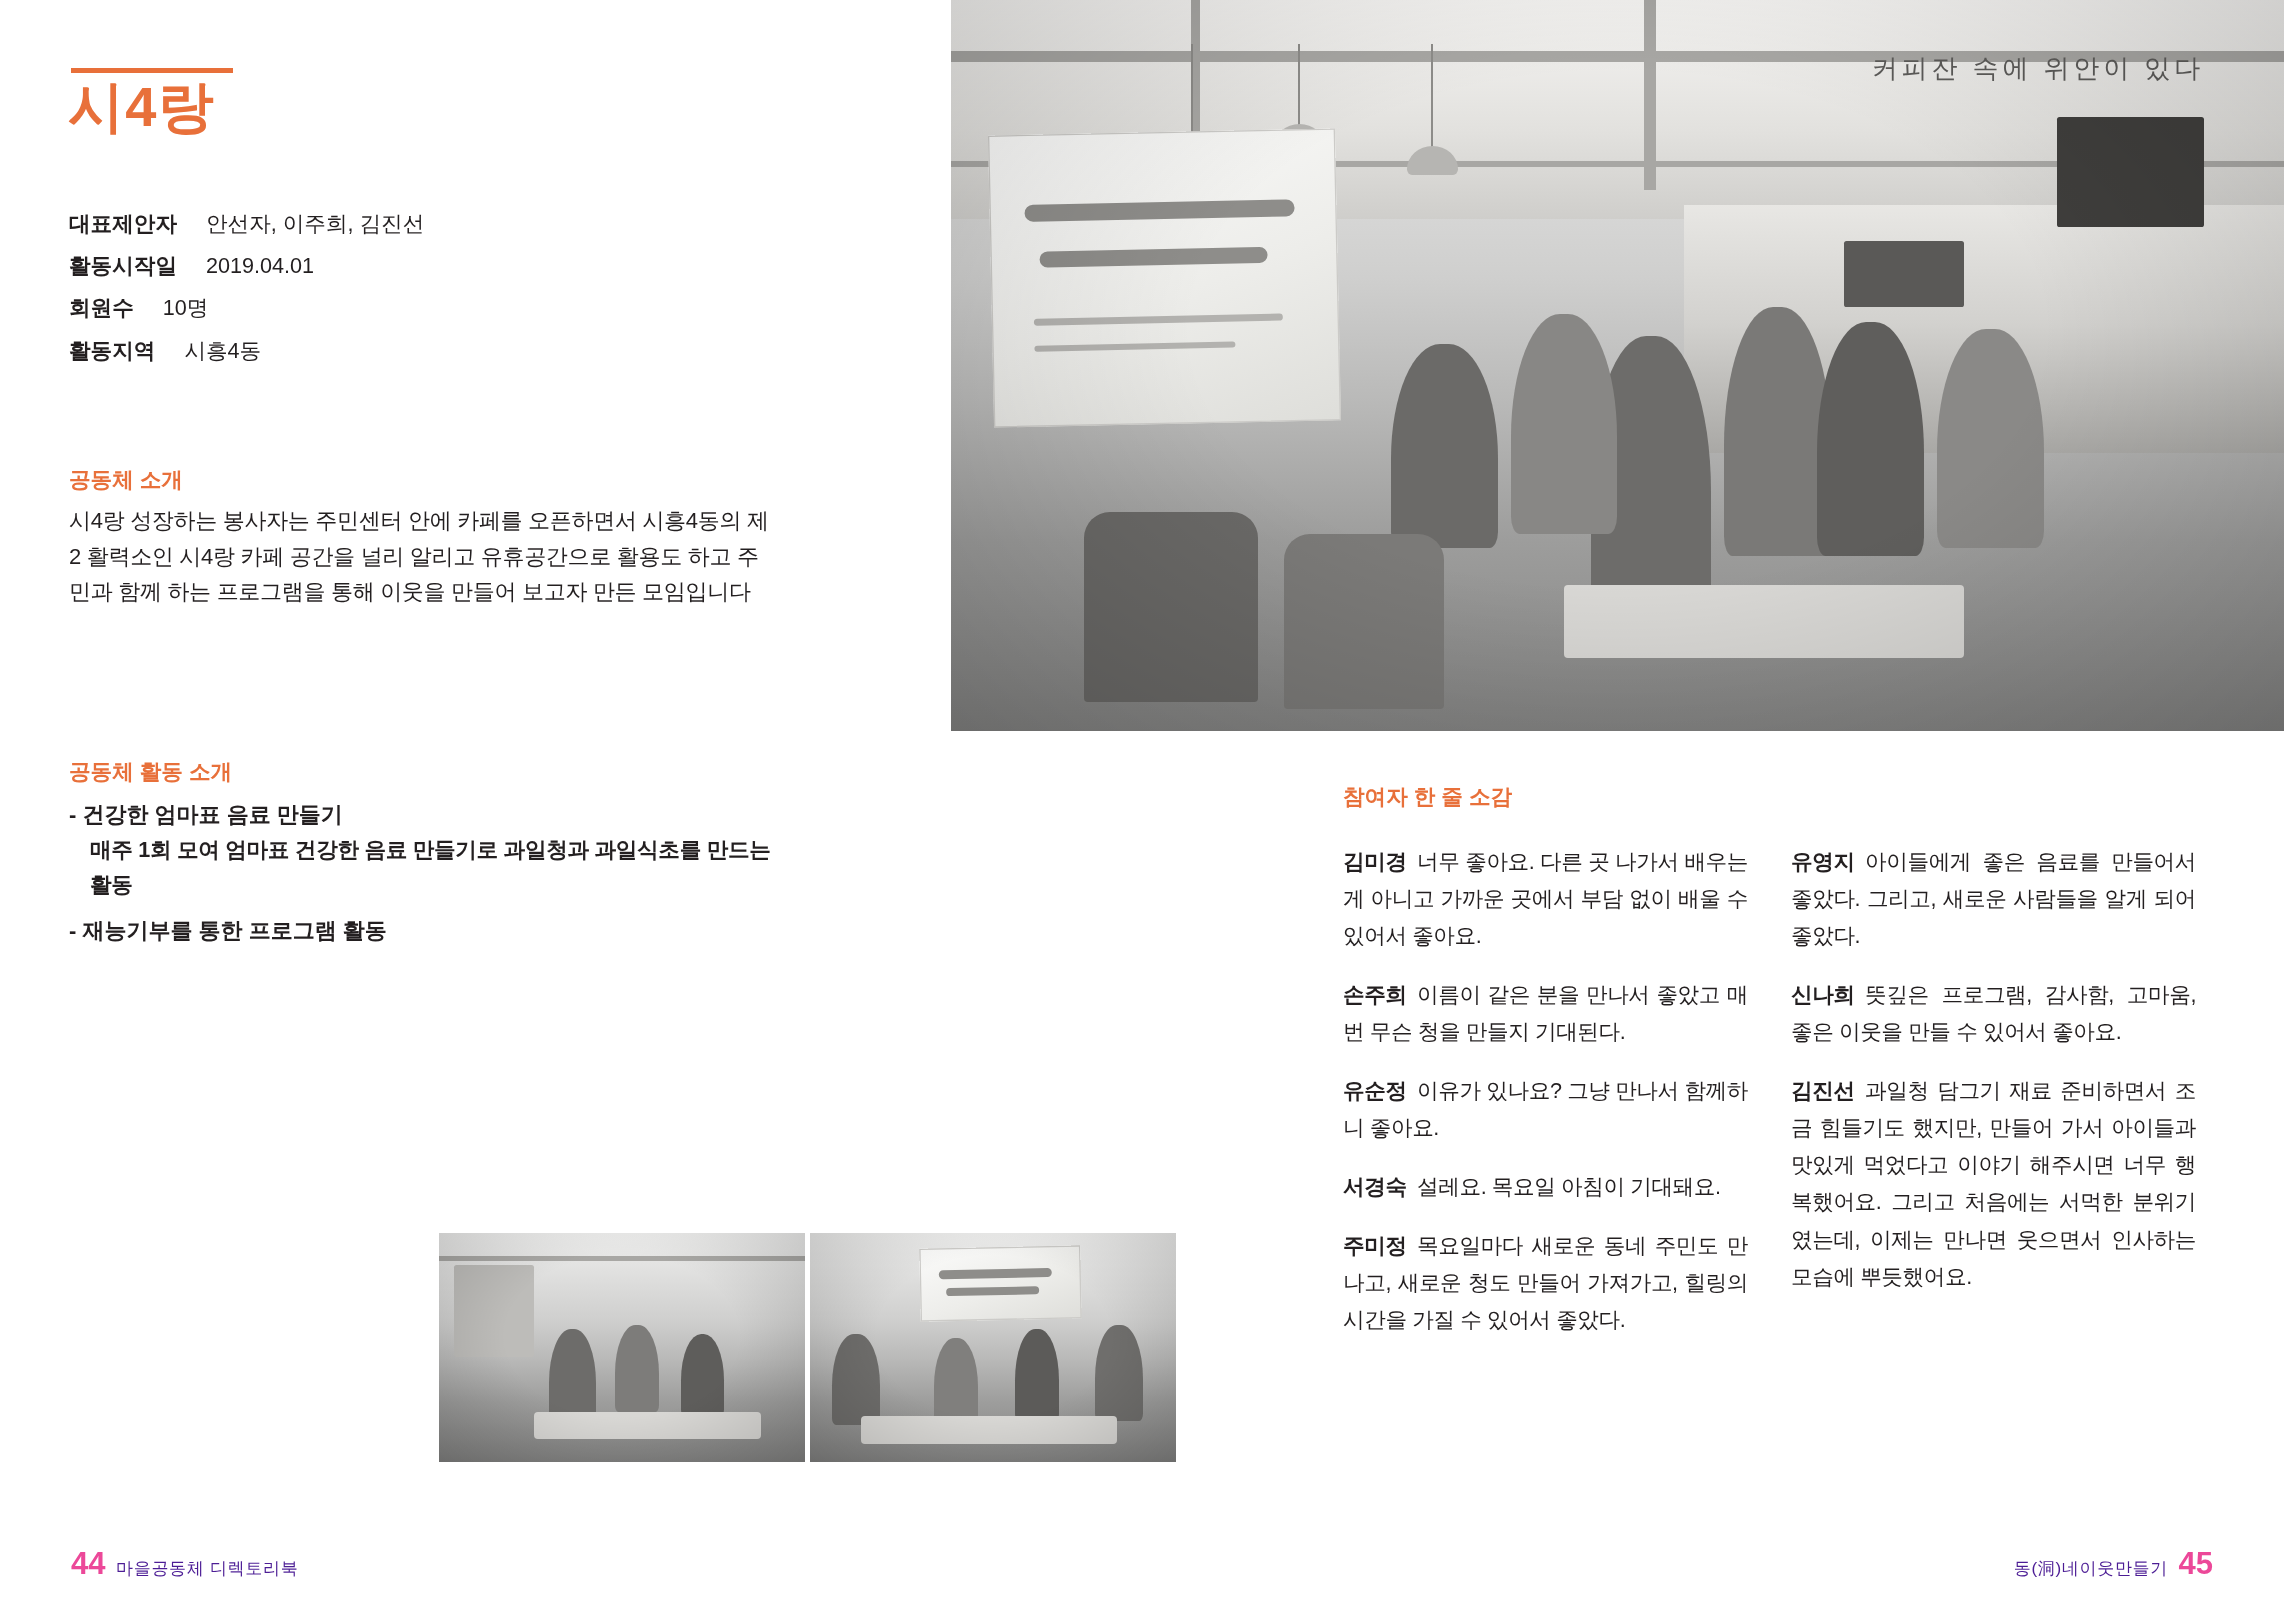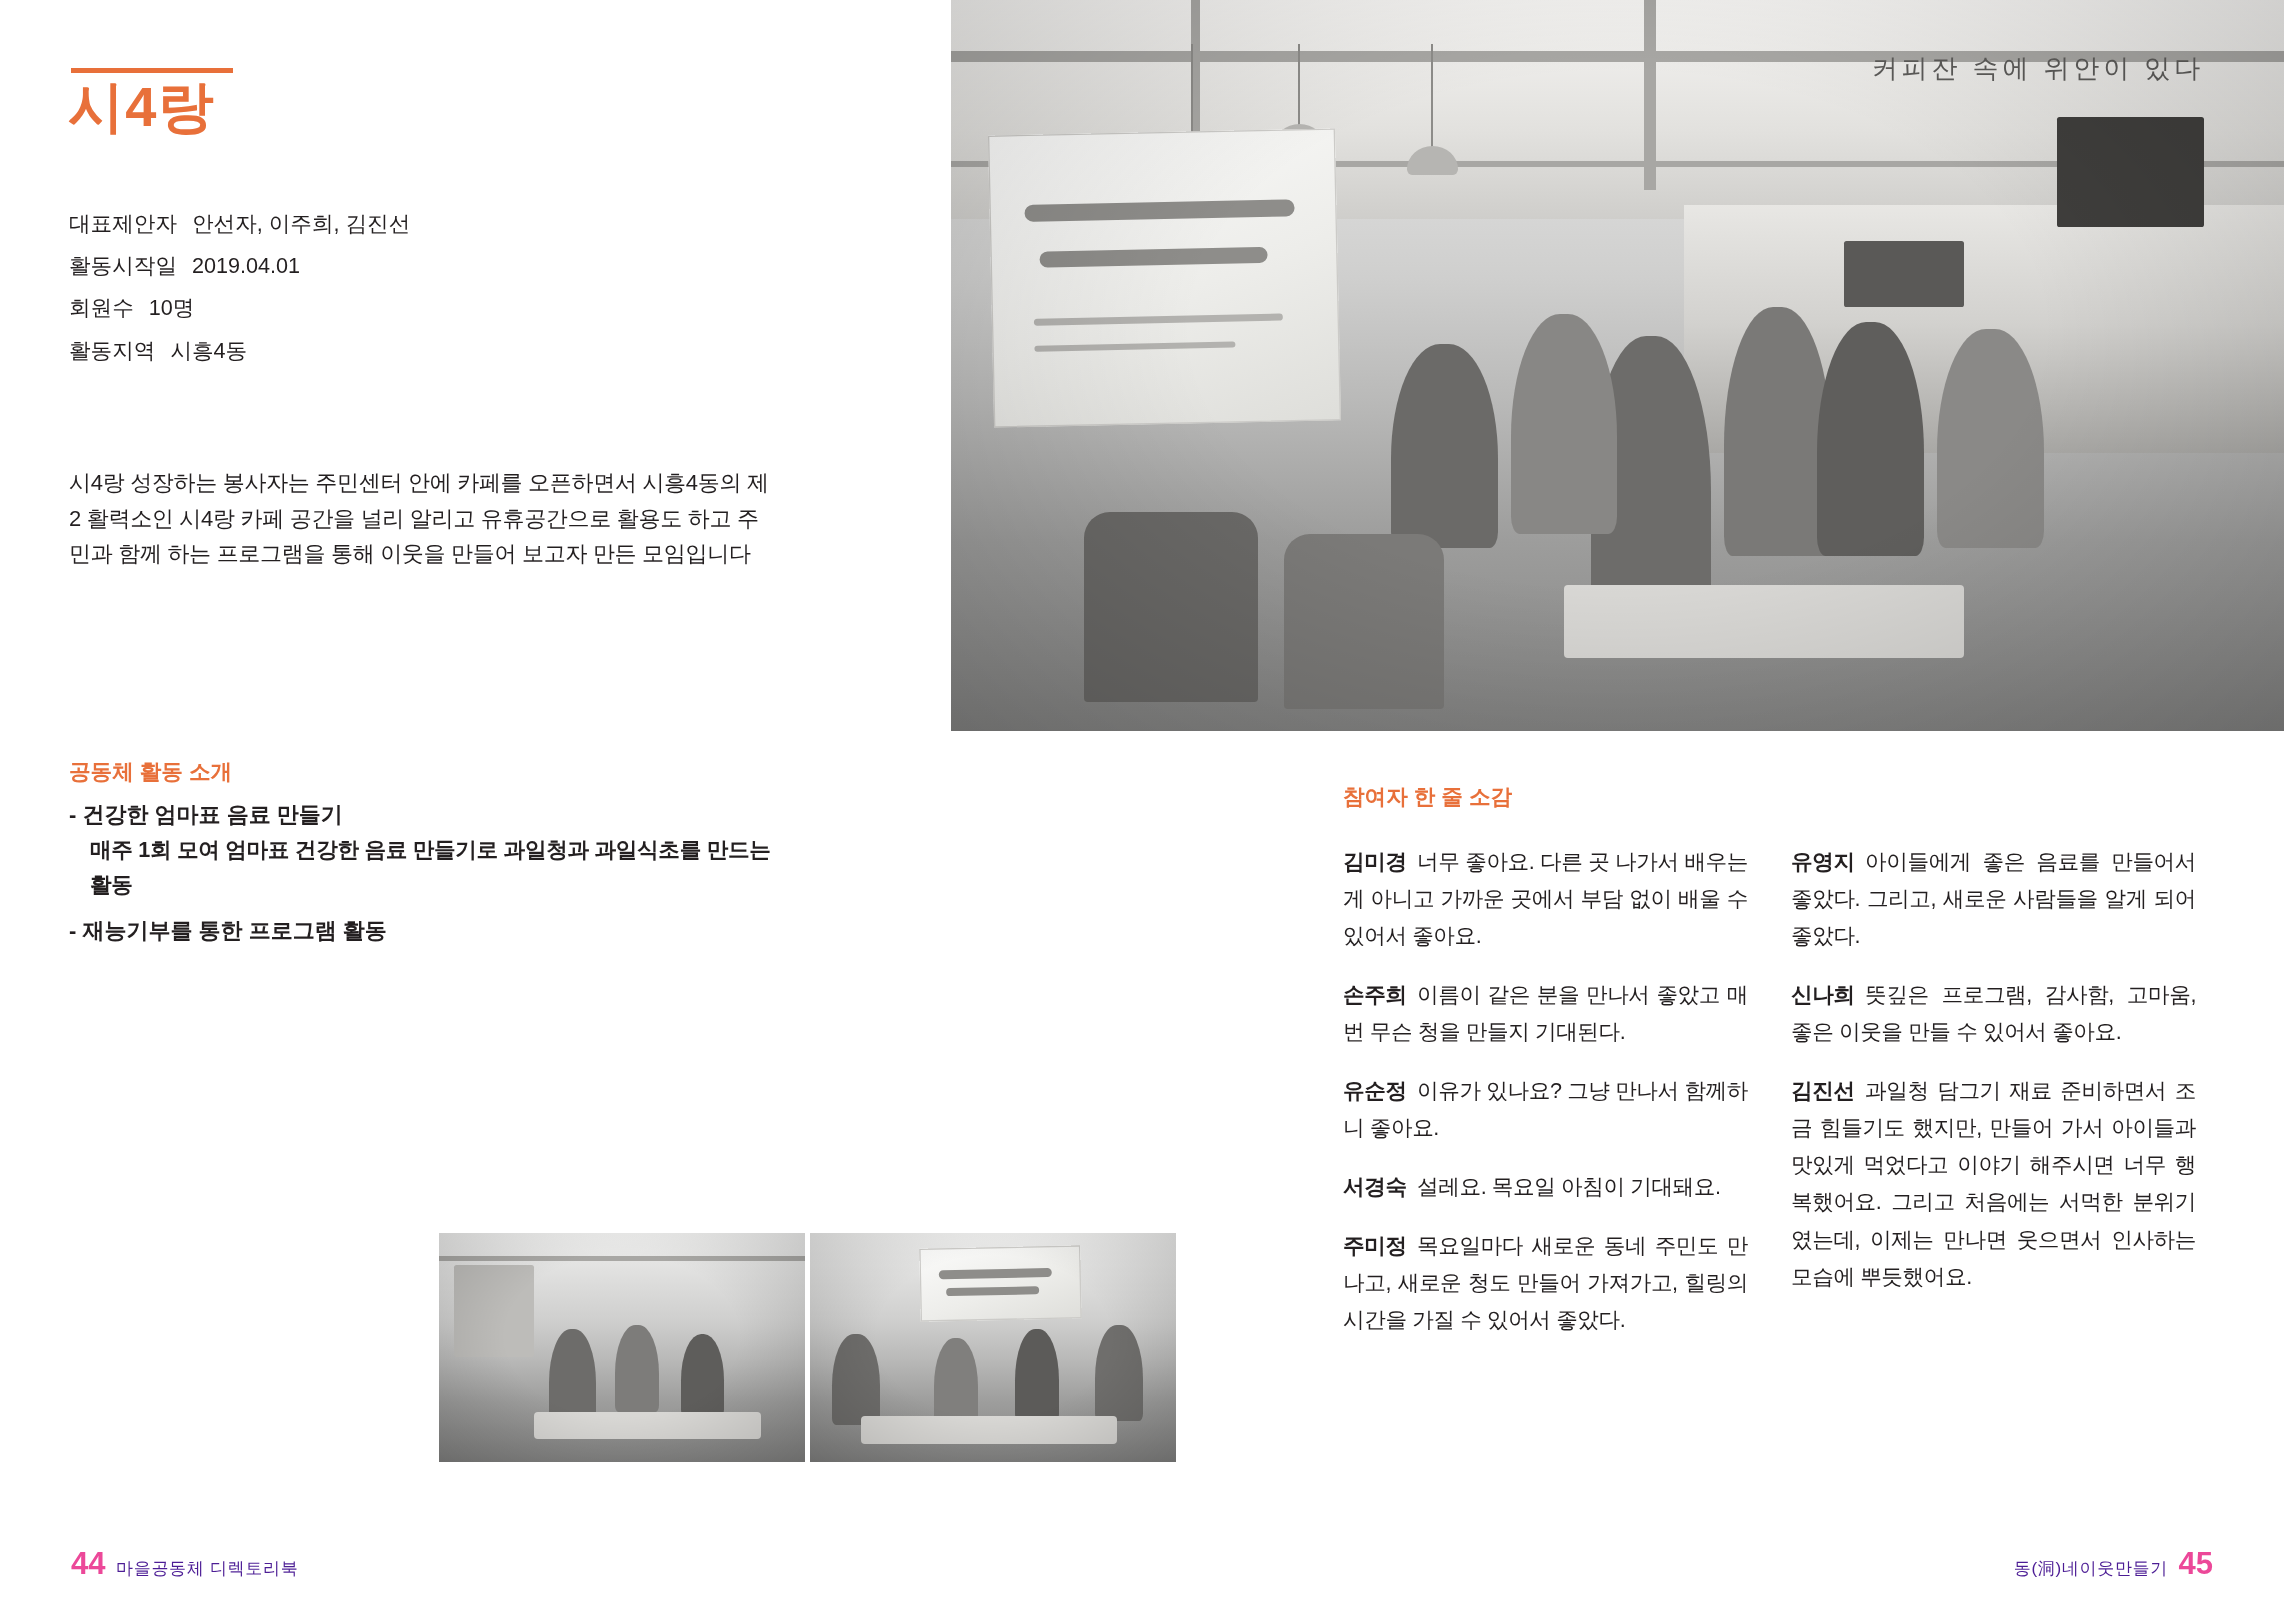--- a/index.html
+++ b/index.html
@@ -47,23 +47,23 @@
     width: 686px;
   }
   .meta-row {
     display: flex;
     align-items: baseline;
     margin-bottom: 9.8px;
     font-size: 21.6px;
     line-height: 1.5;
   }
   .meta-label {
-    font-weight: normal;
-    color: #231f20;
-    margin-right: 15px;
+    font-weight: bold;
+    color: #231f20;
+    margin-right: 29px;
     white-space: nowrap;
   }
   .meta-value {
     color: #231f20;
   }
 
   .sec-heading {
     font-size: 21.6px;
     font-weight: bold;
     color: #e8703a;
@@ -290,20 +290,21 @@
       <span class="meta-label">회원수</span>
       <span class="meta-value">10명</span>
     </div>
     <div class="meta-row">
       <span class="meta-label">활동지역</span>
       <span class="meta-value">시흥4동</span>
     </div>
   </div>
 
   <div class="intro-block">
+    <div class="sec-heading">공동체 소개</div>
     <div class="intro-body">시4랑 성장하는 봉사자는 주민센터 안에 카페를 오픈하면서 시흥4동의 제2 활력소인 시4랑 카페 공간을 널리 알리고 유휴공간으로 활용도 하고 주민과 함께 하는 프로그램을 통해 이웃을 만들어 보고자 만든 모임입니다</div>
   </div>
 
   <div class="act-block">
     <div class="sec-heading">공동체 활동 소개</div>
     <div class="act-item">
       <div class="act-title">- 건강한 엄마표 음료 만들기</div>
       <div class="act-desc">매주 1회 모여 엄마표 건강한 음료 만들기로 과일청과 과일식초를 만드는 활동</div>
     </div>
     <div class="act-item">

